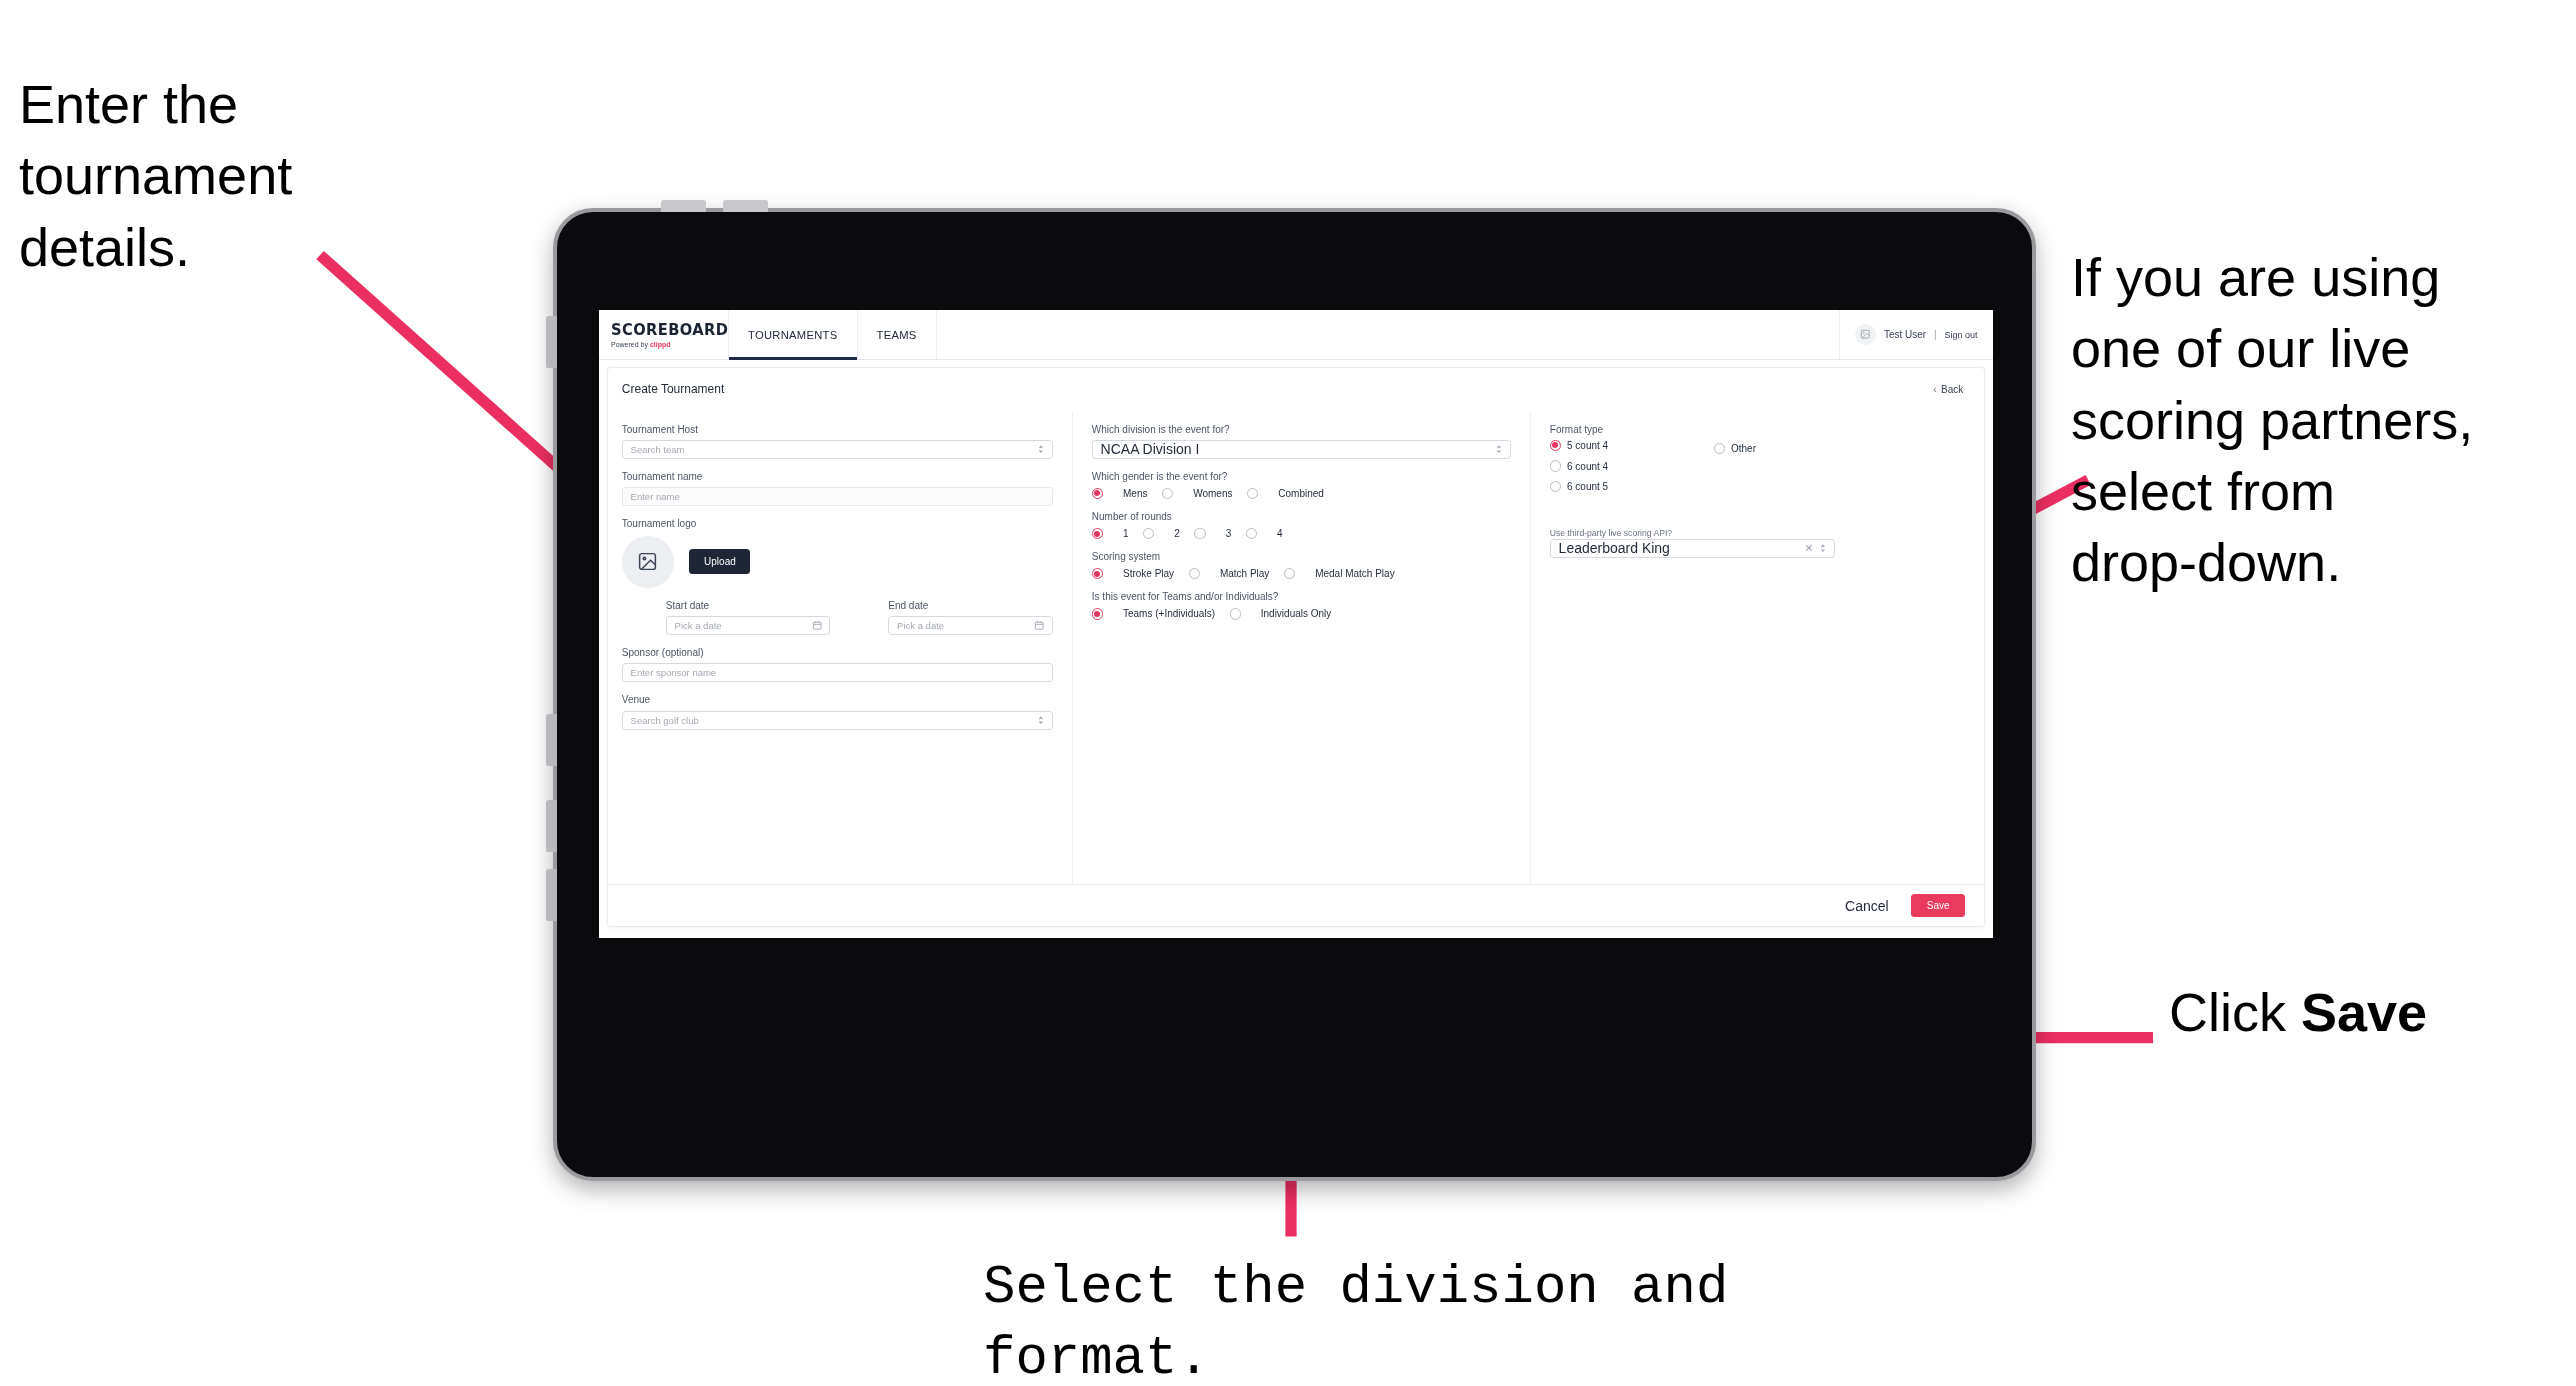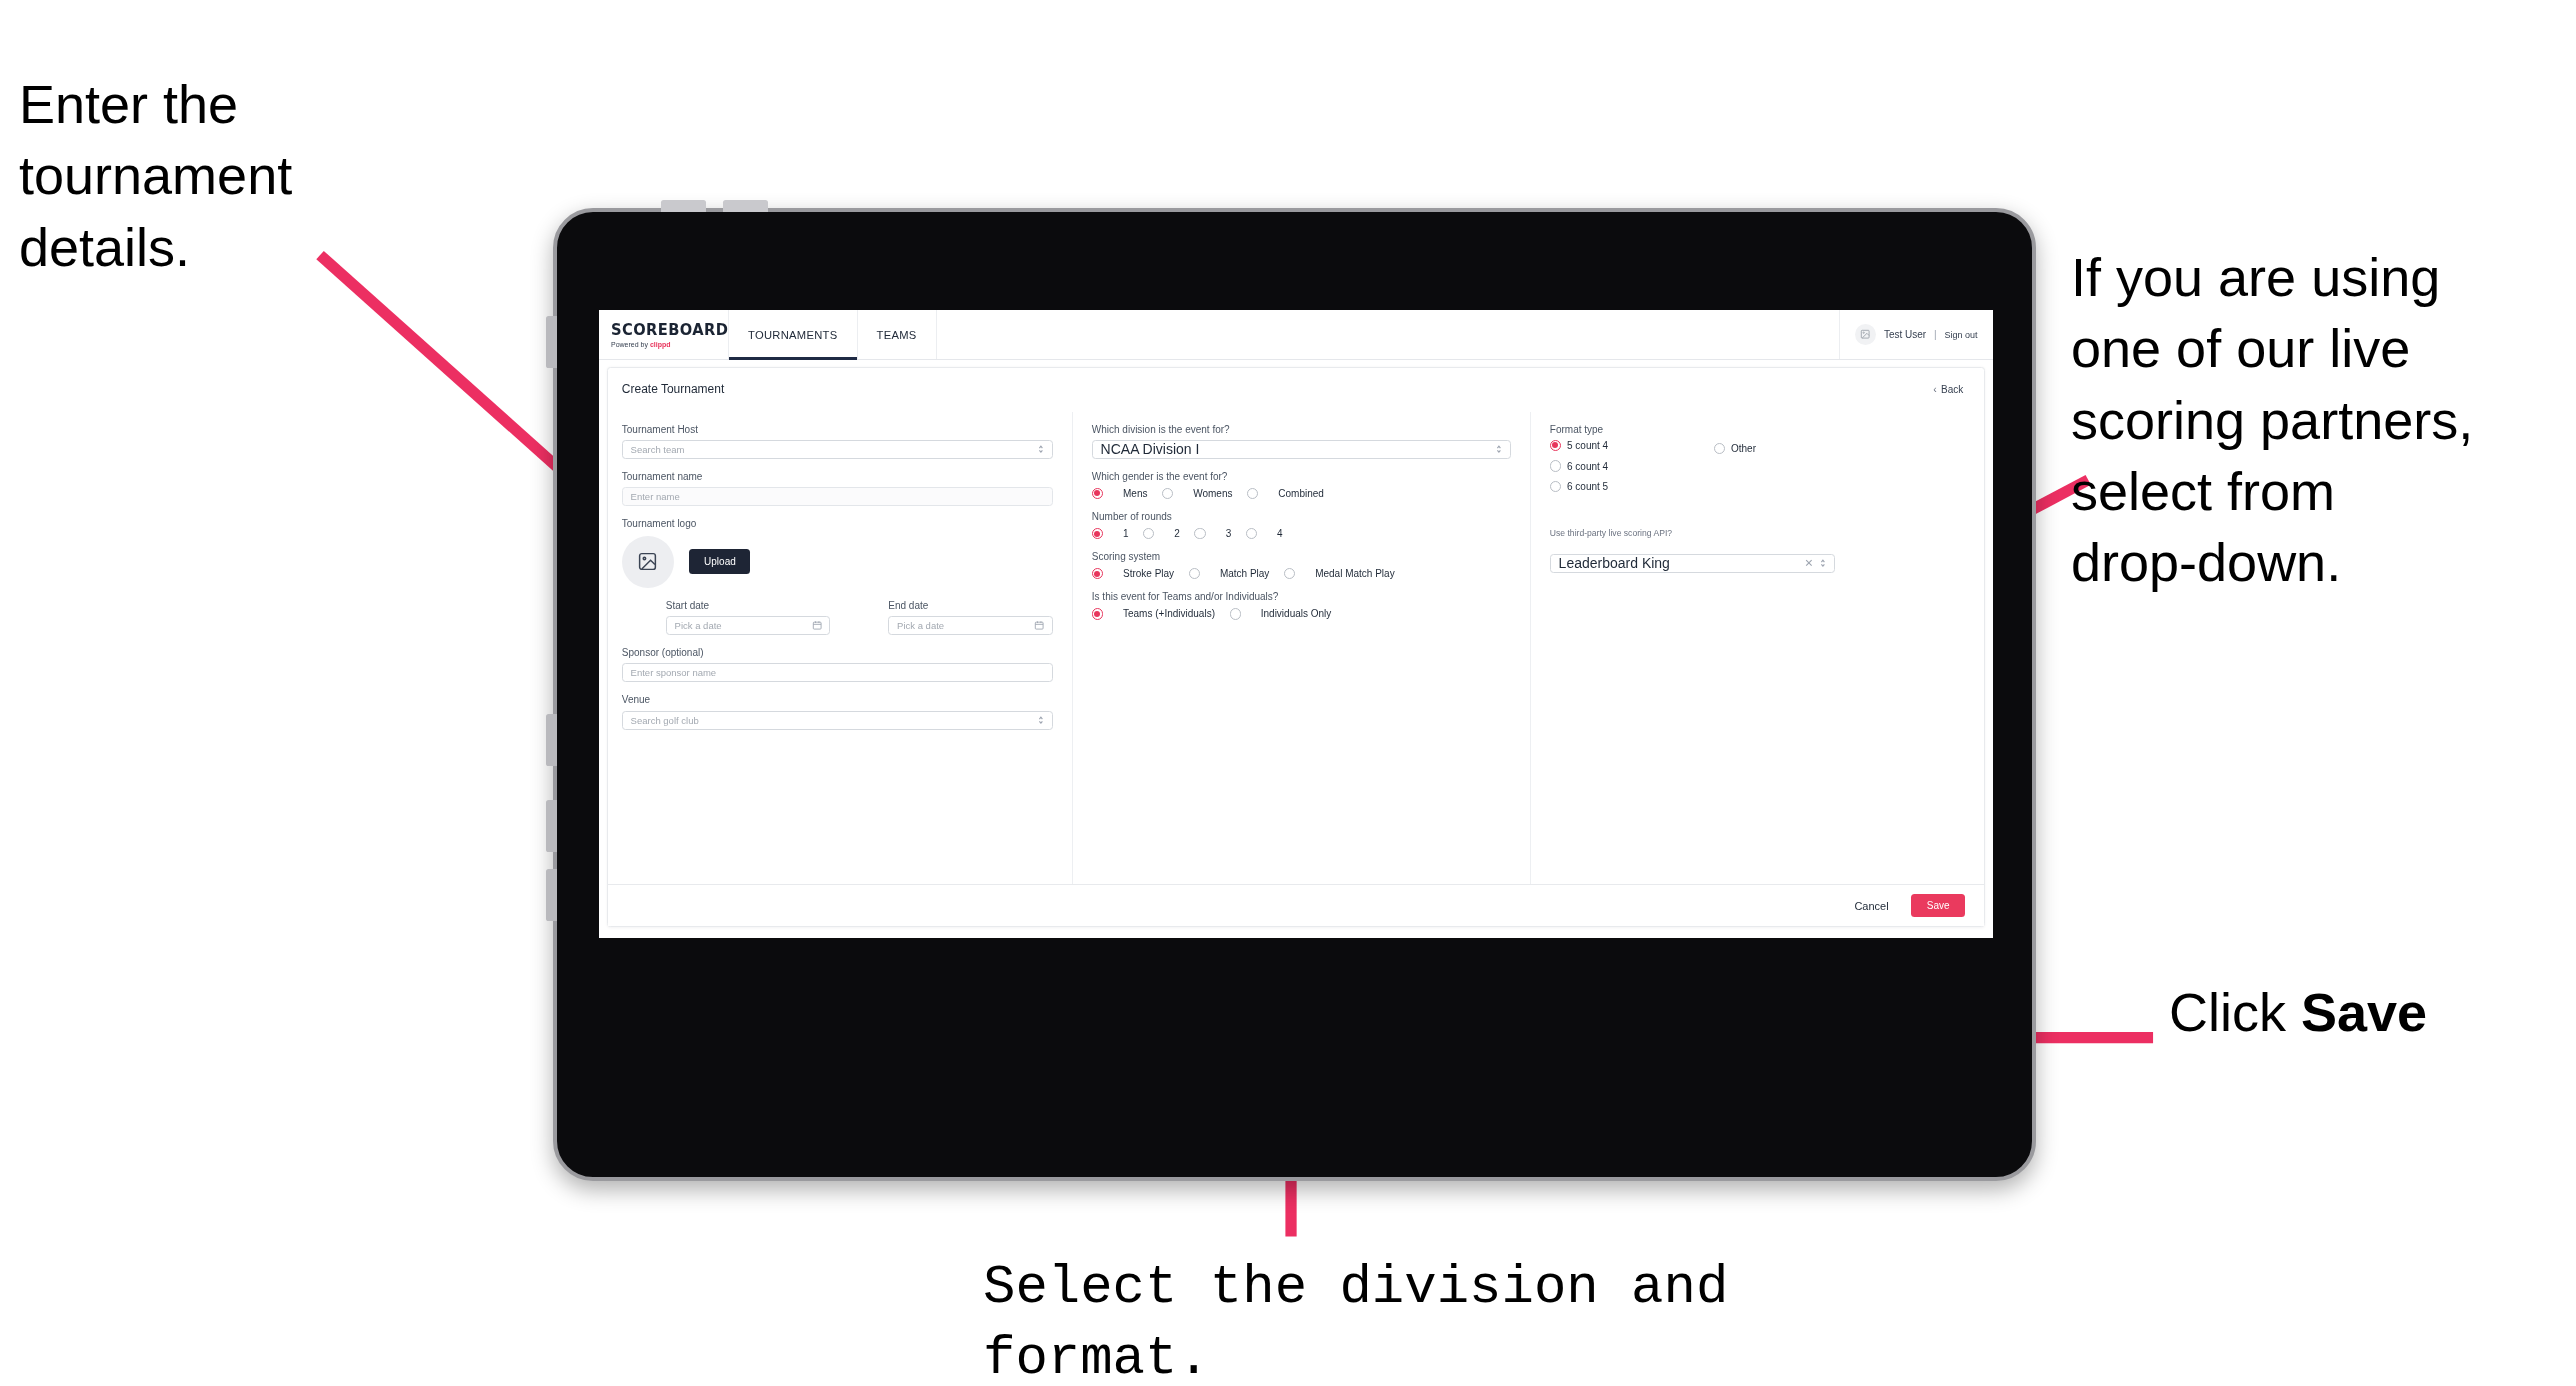--- a/index.html
+++ b/index.html
@@ -168,31 +168,31 @@
   .rdot.on { border-color:#e8365d; }
   .rdot.on::after{ content:""; width:6px; height:6px; border-radius:50%; background:#e8365d; }
   .rlab { font-size:10px; color:#1f2937; }
 
   .fmt-grid { display:flex; margin-top:5.2px; }
   .fmt-left { width:164px; }
   .fmt-right { padding-top:3.5px; }
   .fmt-item { display:flex; align-items:center; gap:6px; margin-bottom:9.5px; cursor:pointer;}
 
   #apiblock { margin-top:26px; width: 285px; }
-  #apilabel { font-size:8.6px; color:#6b7280; margin-bottom:16px;}
+  #apilabel { font-size:8.6px; color:#6b7280; margin-bottom:1px;}
 
   
   #footer {
     height: 42px;
     border-top:0.9px solid #e8eaed;
     display:flex; align-items:center; justify-content:flex-end;
     gap:14px; padding-right:19px;
     background:#fff;
   }
-  #cancel-btn { font-size:11px; color:#1f2937; cursor:pointer; padding:5.2px 8.6px;}
+  #cancel-btn { font-size:14px; color:#1f2937; cursor:pointer; padding:5.2px 8.6px;}
   #save-btn {
     background:#ea3a5e; color:#fff; border-radius:3.5px;
     font-size:10px; padding:6px 15.6px; cursor:pointer;
   }
   .sr { position:absolute; width:0.9px; height:0.9px; overflow:hidden; clip:rect(0,0,0,0); }
 </style>
 </head>
 <body>
 
 <svg class="arrow-svg" viewBox="0 0 2979 1603">

